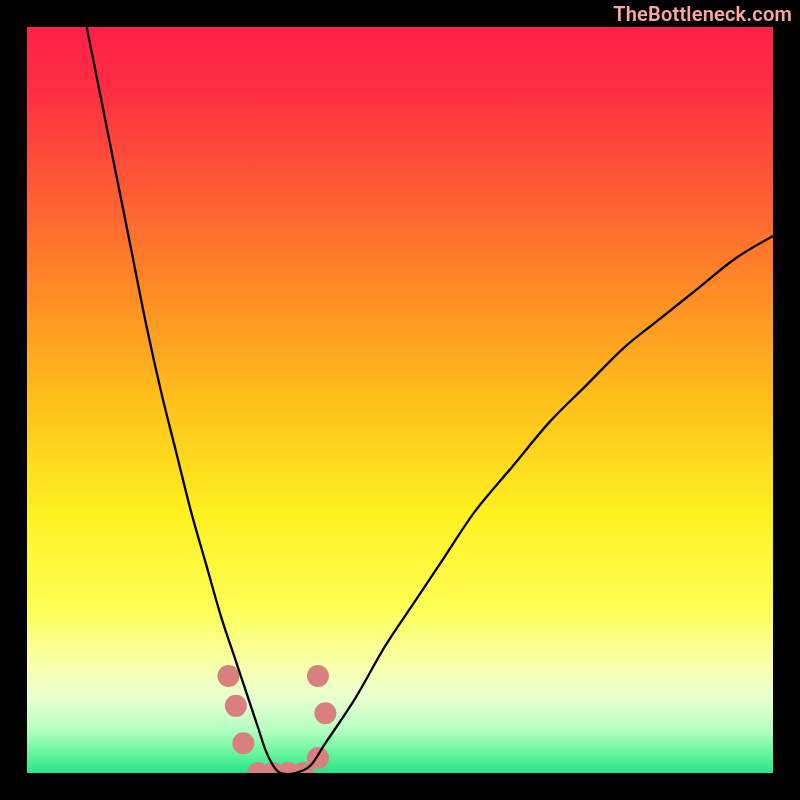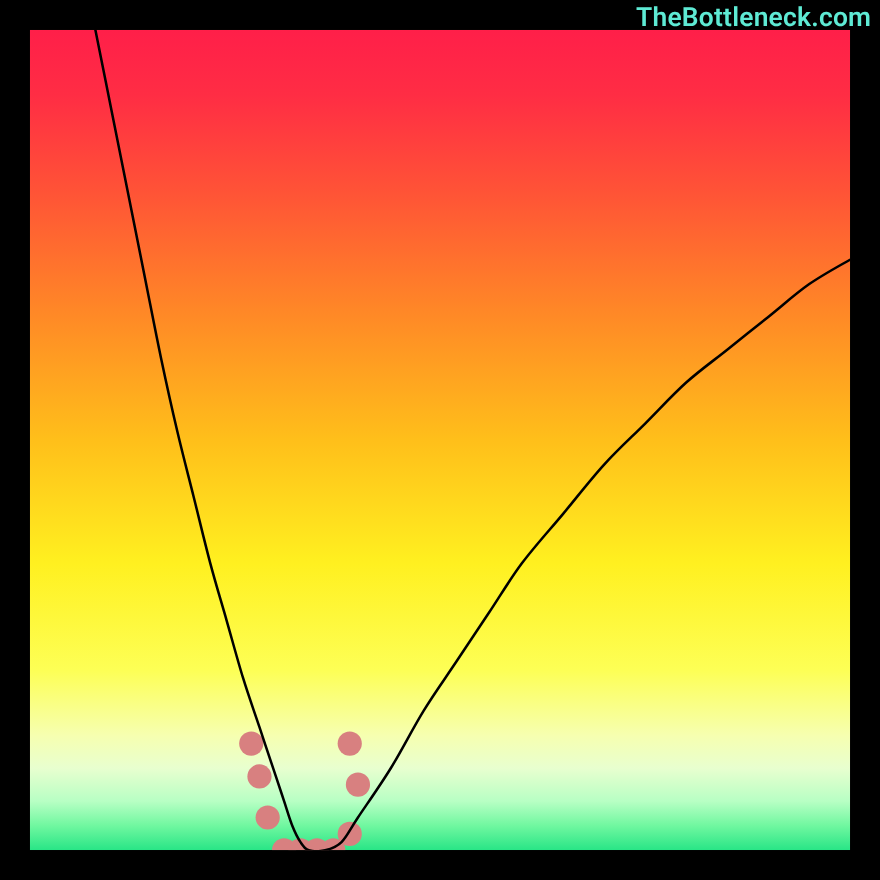--- a/index.html
+++ b/index.html
@@ -29,23 +29,23 @@
   .plot svg {
     width: 746px;
     height: 746px;
     display: block;
   }
   .watermark {
     position: absolute;
     top: 2px;
     right: 8px;
     font-family: -apple-system, BlinkMacSystemFont, "Segoe UI", Roboto, Helvetica, Arial, sans-serif;
-    font-size: 24px;
+    font-size: 20px;
     font-weight: 600;
-    color: #5eead4;
+    color: #fca5a5;
     letter-spacing: 0.2px;
   }
 </style>
 </head>
 <body>
 
 <div class="frame">
   <div class="plot">
     <svg viewBox="0 0 746 746" preserveAspectRatio="none">
       <defs>

